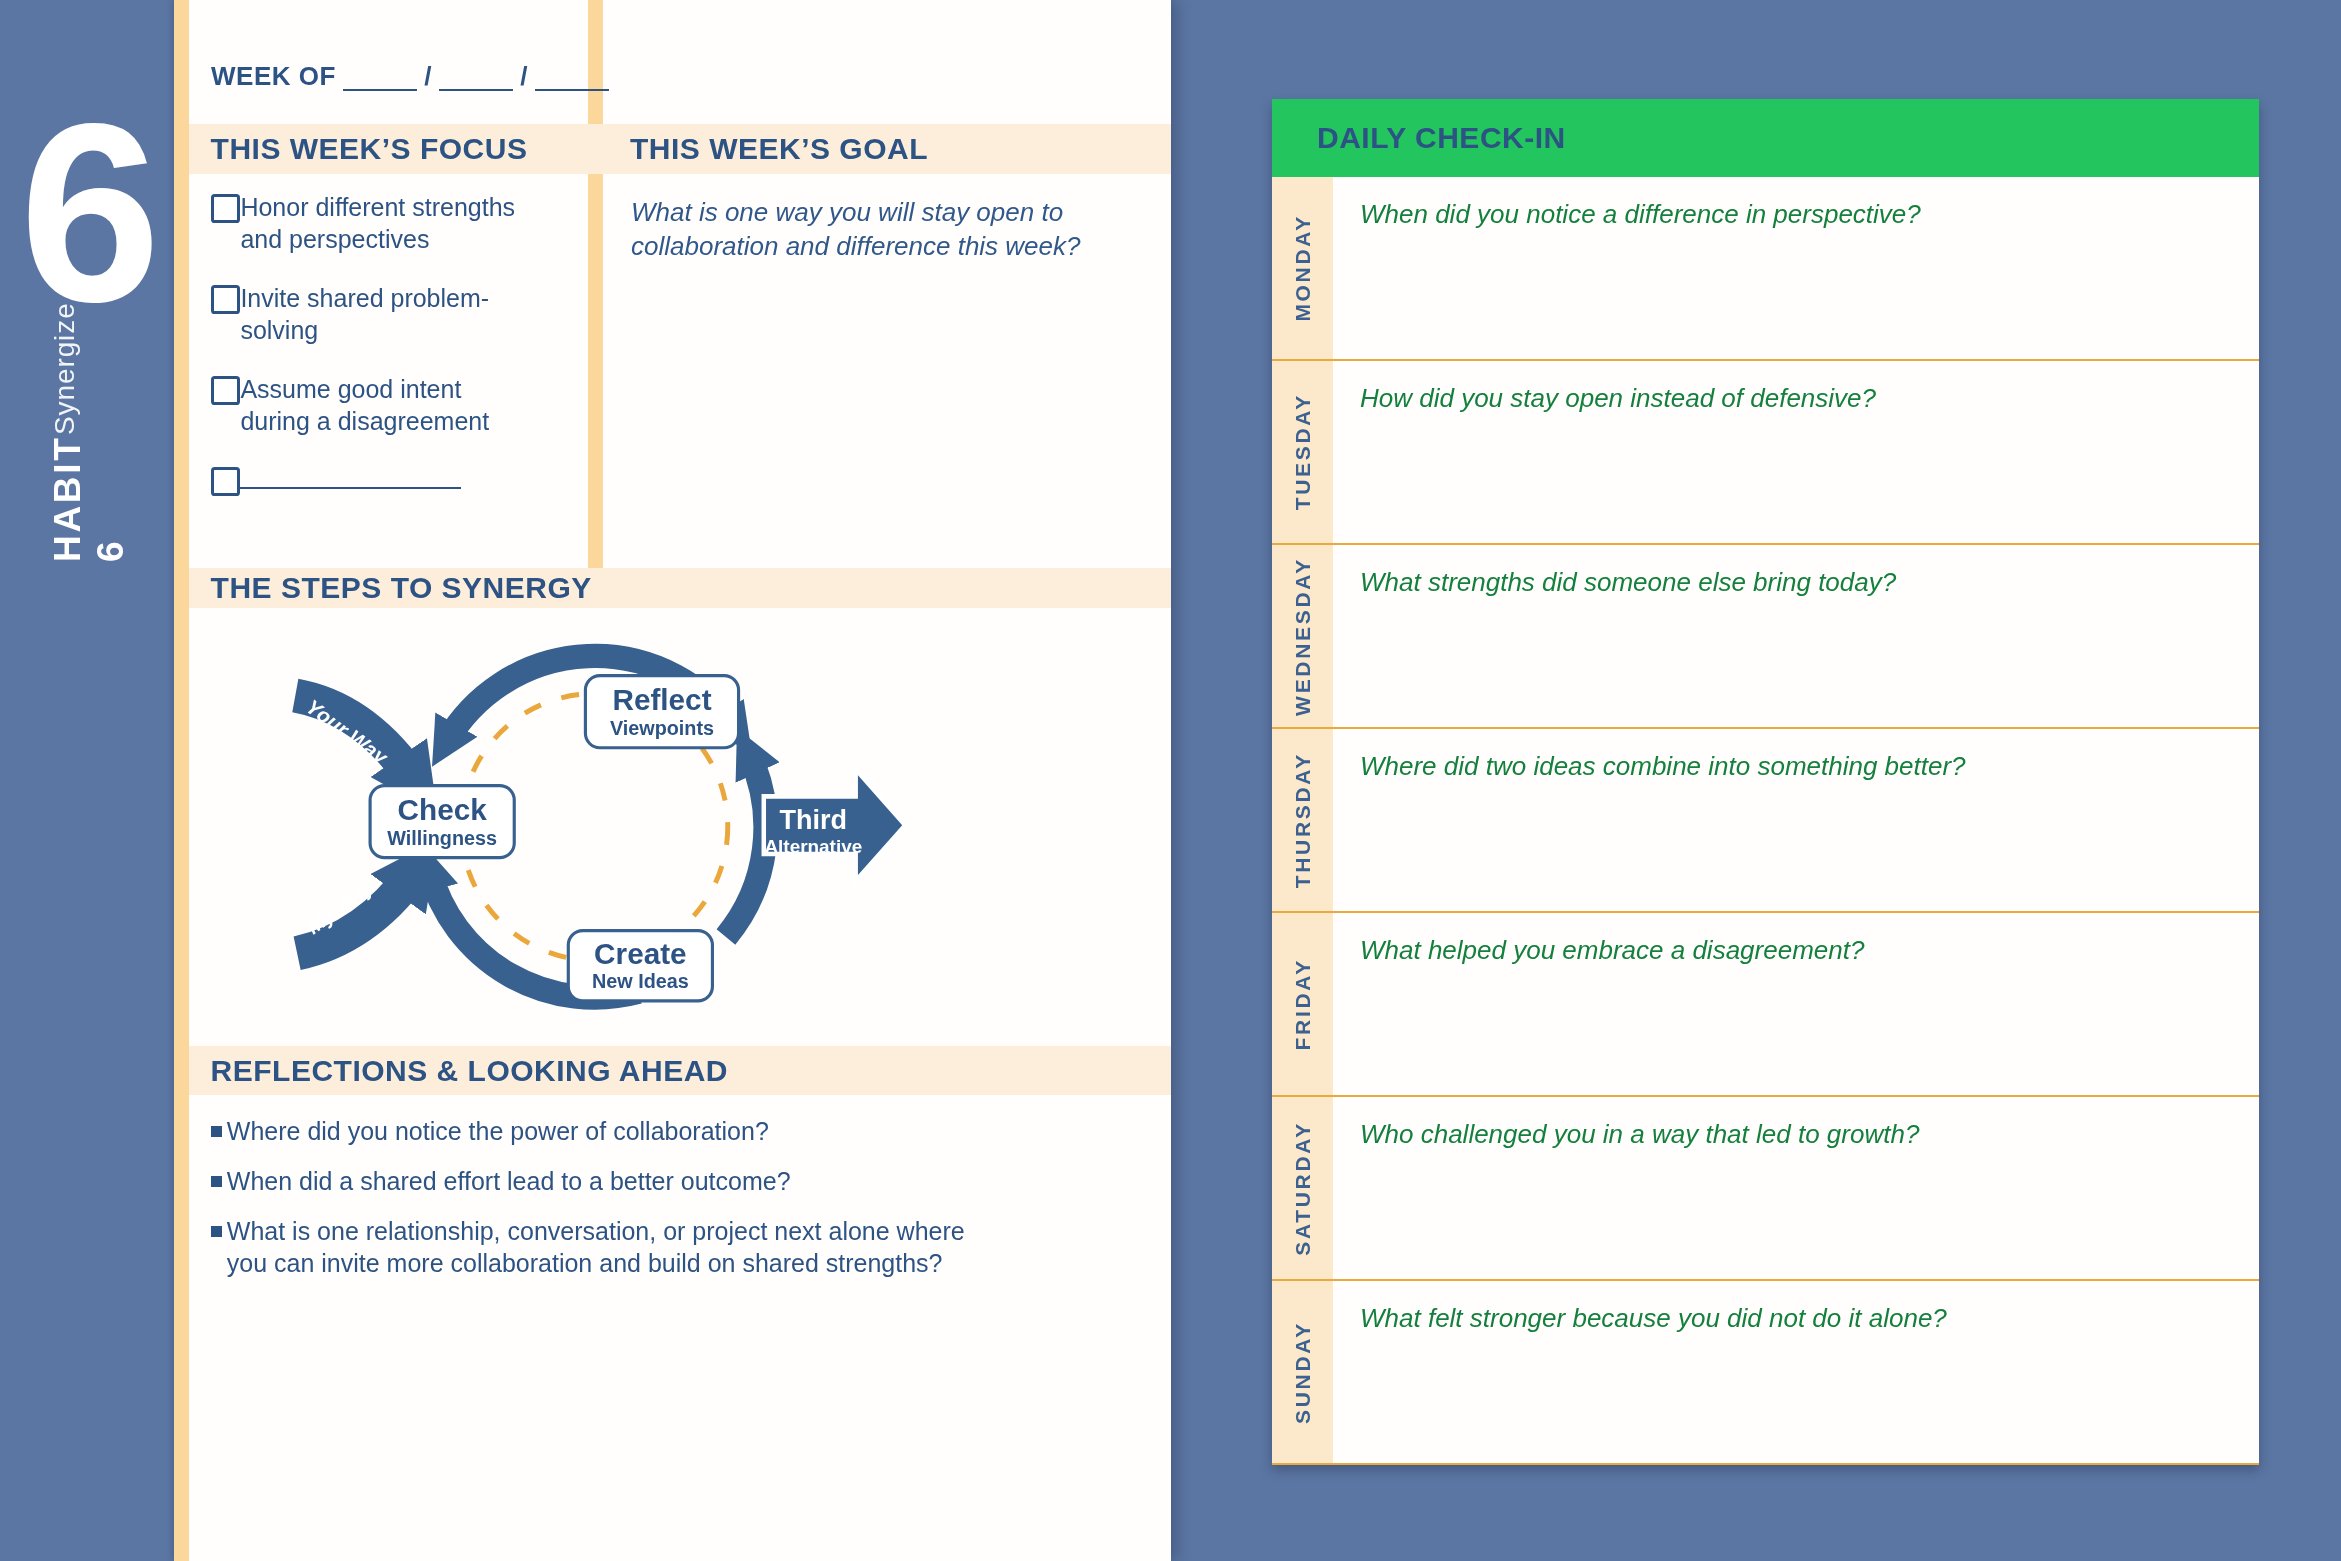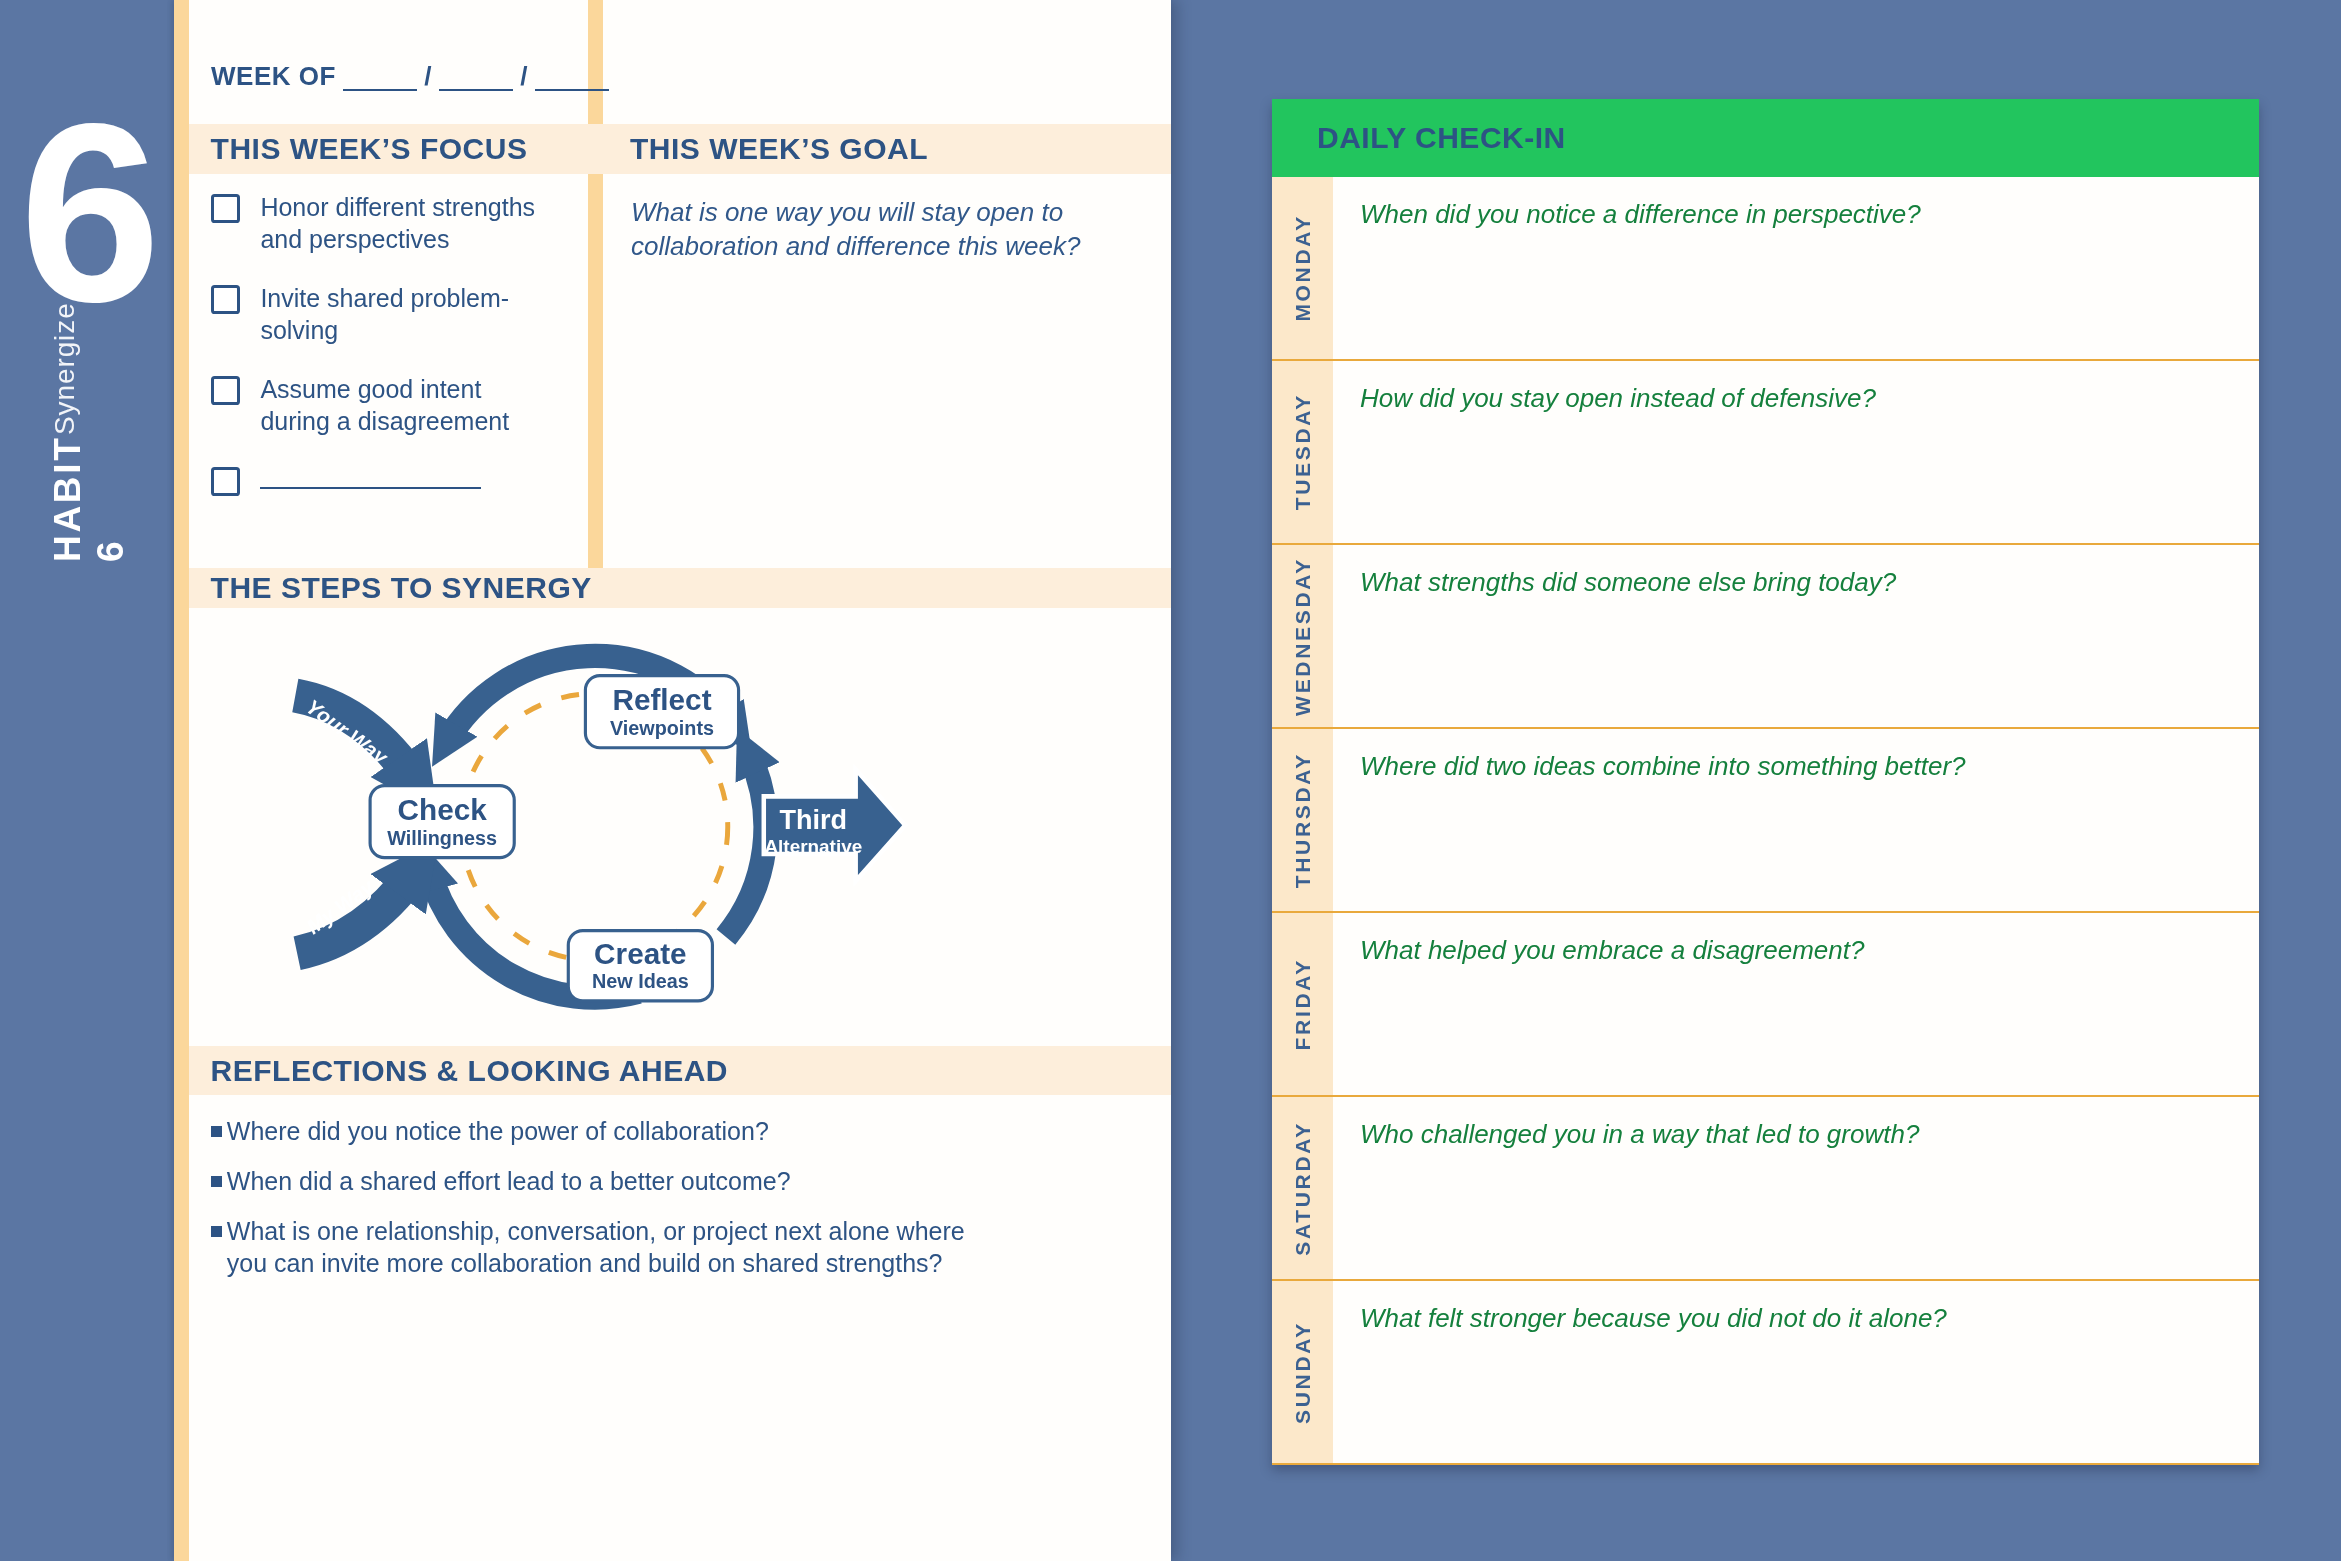--- a/index.html
+++ b/index.html
@@ -44,21 +44,21 @@
   .goal-title{left:441px;}
 
   
   .week-of{left:211px;top:61px;z-index:2;display:flex;align-items:center;
     font-size:26px;font-weight:bold;color:#2d5384;letter-spacing:0.5px;}
   .date-slot{display:inline-block;width:74px;border-bottom:2.7px solid #2d5384;height:27px;margin:0 7.2px;}
   .slash{font-weight:bold;color:#2d5384;}
 
   
   .focus-list{left:211px;top:191px;width:378px;display:flex;flex-direction:column;gap:27px;z-index:2;}
-  .focus-item{display:flex;gap:20px;}
+  .focus-item{display:flex;}
   .checkbox{width:23.4px;height:23.4px;border:3.2px solid #2d5384;border-radius:3.6px;flex:0 0 auto;margin-top:2.7px;background:#fff;}
   .focus-text{font-size:25px;color:#2d5384;line-height:32px;width:297px;}
   .blank-line{width:221px;border-bottom:2.7px solid #2d5384;height:23.4px;}
 
   
   .goal-text{left:631px;top:195px;width:504px;font-size:26px;font-style:italic;color:#31588a;line-height:34px;z-index:2;}
 
   
   .bullets{left:211px;top:1115px;width:811px;display:flex;flex-direction:column;gap:18px;z-index:2;}
   .bullet-row{display:flex;gap:5px;}

